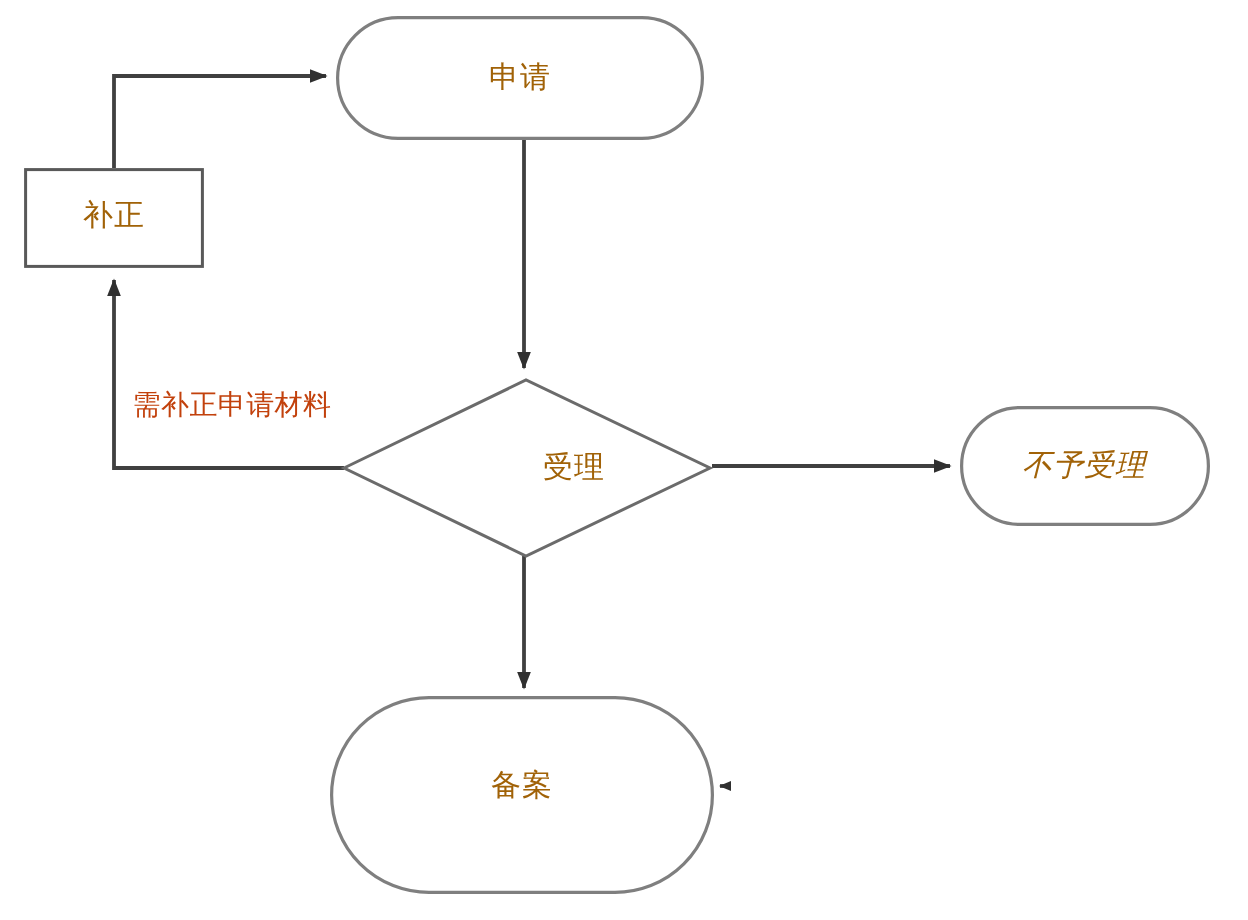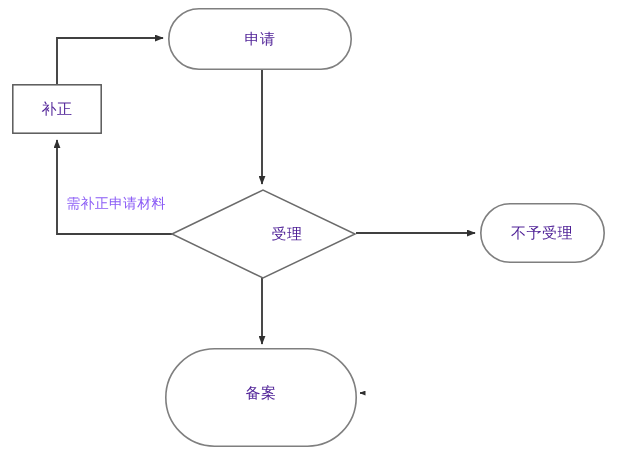--- a/index.html
+++ b/index.html
@@ -39,31 +39,31 @@
     stroke-width: 1.5;
   }
   .edge-line {
     fill: none;
     stroke: #404040;
     stroke-width: 1.9;
   }
   .node-text {
     position: absolute;
     text-align: right;
-    color: #4c1d95;
+    color: #a16207;
     font-size: 15px;
     line-height: 1;
     letter-spacing: 0.5px;
     white-space: nowrap;
     transform: translate(-50%, -50%);
     font-family: "DejaVu Sans", "Liberation Sans", sans-serif;
   }
   .edge-label {
     position: absolute;
-    color: #8b5cf6;
+    color: #c2410c;
     font-size: 14px;
     line-height: 1;
     white-space: nowrap;
     letter-spacing: 0.2px;
     transform: translate(-50%, -50%);
     font-family: "DejaVu Sans", "Liberation Sans", sans-serif;
   }
 </style>
 </head>
 <body>
@@ -102,20 +102,20 @@
 
     <rect class="node-shape" x="165.8" y="348.8" width="190.4" height="97.4" rx="48.7" ry="48.7"></rect>
   </svg>
 
   <div class="node-text" style="left:260px; top:39px;">申请</div>
 
   <div class="node-text" style="left:57px; top:109px;font-family:Liberation Serif, serif;">补正</div>
 
   <div class="node-text" style="left:263px; top:234px;margin-left:24px;">受理</div>
 
-  <div class="node-text" style="left:542px; top:233px;">不予受理</div>
+  <div class="node-text" style="left:542px; top:233px;font-style:italic;">不予受理</div>
 
   <div class="node-text" style="left:261px; top:393px;">备案</div>
 
   <div class="edge-label" style="left:116px; top:203px;">需补正申请材料</div>
 
 
 </div>
 
 </body></html>

